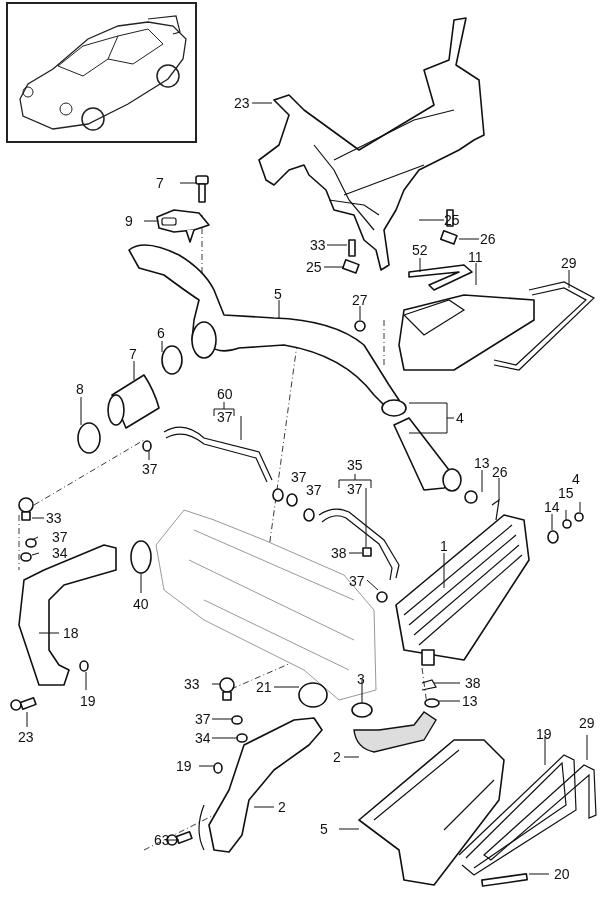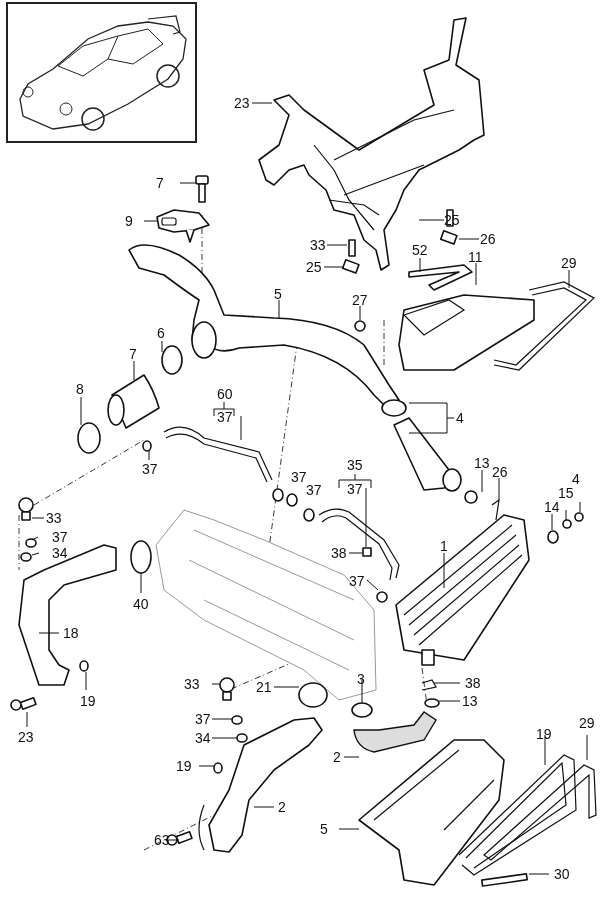--- a/index.html
+++ b/index.html
@@ -325,15 +325,15 @@
   <span class="lbl" style="left:191px;top:731px">34</span>
   <span class="lbl" style="left:172px;top:759px">19</span>
   <span class="lbl" style="left:274px;top:800px">2</span>
   <span class="lbl" style="left:150px;top:833px">63</span>
   <span class="lbl" style="left:353px;top:672px">3</span>
   <span class="lbl" style="left:329px;top:750px">2</span>
   <span class="lbl" style="left:461px;top:676px">38</span>
   <span class="lbl" style="left:458px;top:694px">13</span>
   <span class="lbl" style="left:532px;top:727px">19</span>
   <span class="lbl" style="left:575px;top:716px">29</span>
-  <span class="lbl" style="left:550px;top:867px">30</span>
+  <span class="lbl" style="left:550px;top:867px">20</span>
   <span class="lbl" style="left:316px;top:822px">5</span>
 </div>
 
 </body></html>

